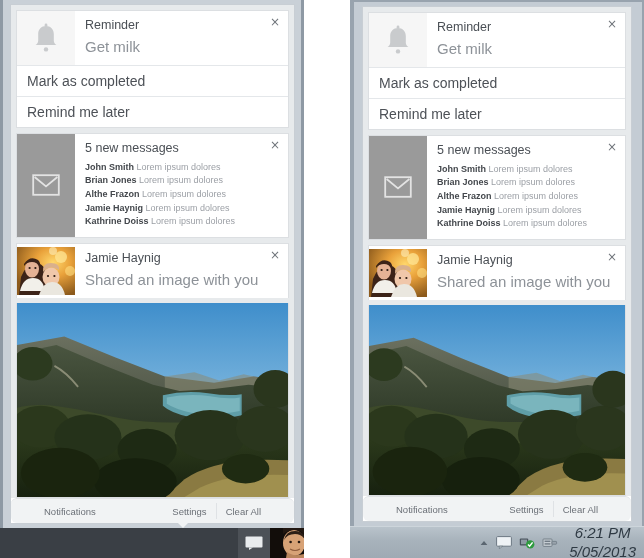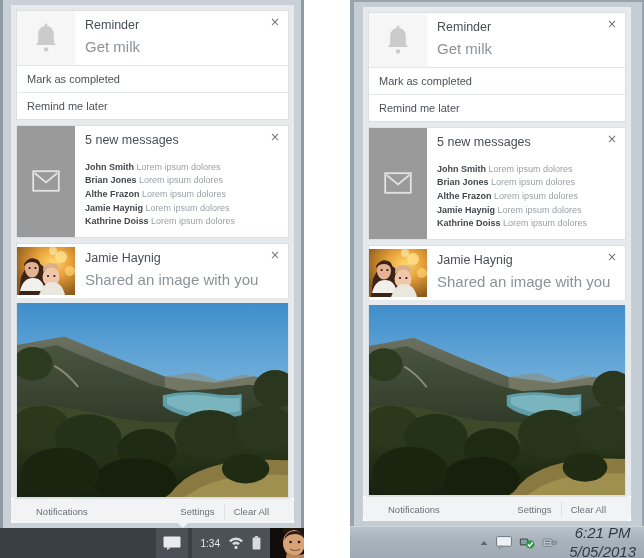--- a/index.html
+++ b/index.html
@@ -37,45 +37,45 @@
   
   .card { background: #ffffff; border: 1px solid #dcdfe2; display: flex; flex-direction: column; position: relative; }
   .card-head { display: flex; align-items: stretch; min-height: 54px; }
   .thumb { width: 58px; min-width: 58px; display: flex; align-items: center; justify-content: center; overflow: hidden; }
   .thumb.bell { background: #f6f6f6; }
   .thumb.mail { background: #9a9a9a; }
   .thumb.photo { padding: 0; }
   .card-body { flex: 1 1 auto; padding: 7px 10px 8px 10px; }
   .card-title { font-size: 12.5px; color: #4a4f55; line-height: 1.25; }
   .card-sub { font-size: 15px; color: #8d9298; margin-top: 3px; line-height: 1.3; }
-  .msg-list { margin-top: 12px; }
+  .msg-list { margin-top: 4px; }
   .msg-row { font-size: 9px; line-height: 1.52; color: #9b9fa5; white-space: nowrap; }
   .msg-row b { color: #44484d; font-weight: bold; }
 
   .close-x {
     position: absolute; right: 6px; top: 4px;
     width: 14px; height: 14px; line-height: 14px; text-align: center;
     color: #6f747a; font-size: 12px; cursor: pointer;
     font-family: "DejaVu Sans", sans-serif;
   }
 
   .card-action {
     border-top: 1px solid #e4e7ea;
-    padding: 7px 10px; font-size: 11px; color: #4d5157;
+    padding: 7px 10px; font-size: 14px; color: #4d5157;
     cursor: pointer; background: #fff;
   }
 
   
   .bigphoto { display: block; width: 100%; flex: 1 1 auto; min-height: 0; position: relative; overflow: hidden; border: 1px solid #dcdfe2; border-top: none; }
 
   
   .fly-foot {
     flex: 0 0 auto; height: 25px; background: #f1f3f4;
     border-top: 1px solid #dfe2e5;
-    display: flex; align-items: center; padding: 0 16px;
+    display: flex; align-items: center; padding: 0 24px;
     font-size: 9.5px; color: #6b7077; border-radius: 6px;
   }
   .fly-foot .spacer { flex: 1 1 auto; }
   .fly-foot .fl { padding: 0 9px; cursor: pointer; }
   .fly-foot .sep { width: 1px; height: 16px; background: #dfe2e5; }
 
   
   .tb-a {
     position: absolute; left: 0; right: 0; bottom: 0; height: 30px;
     background: #3a3f45; display: flex; align-items: center; justify-content: flex-end;
@@ -257,36 +257,20 @@
 
     <div class="tail"></div>
 
     <div class="tb-a">
       <div class="notif-btn">
         <svg width="18" height="14" viewBox="0 0 18 14">
           <rect x="0.5" y="0.5" width="17" height="11" rx="1" fill="#e9ecee"></rect>
           <path d="M4 11.5 L4 14 L8 11.5 Z" fill="#e9ecee"></path>
         </svg>
       </div>
-      <div class="tray">
-        <span class="clock">1:34</span>
-        <span>
-          <svg width="16" height="12" viewBox="0 0 16 12">
-            <path d="M1 3.4 A10 10 0 0 1 15 3.4 L13.2 5.2 A7.4 7.4 0 0 0 2.8 5.2 Z" fill="#d8dcdf"></path>
-            <path d="M4 6.2 A6.2 6.2 0 0 1 12 6.2 L10.2 8 A3.6 3.6 0 0 0 5.8 8 Z" fill="#d8dcdf"></path>
-            <circle cx="8" cy="10.4" r="1.6" fill="#d8dcdf"></circle>
-          </svg>
-        </span>
-        <span>
-          <svg width="9" height="14" viewBox="0 0 9 14">
-            <rect x="3" y="0" width="3" height="1.6" fill="#d8dcdf"></rect>
-            <rect x="0.6" y="1.6" width="7.8" height="11.8" rx="1" fill="#d8dcdf"></rect>
-          </svg>
-        </span>
-      </div>
       <div class="avatar">
         <svg width="34" height="30" viewBox="0 0 34 30" preserveAspectRatio="xMidYMid slice">
           <rect width="34" height="30" fill="#120d0a"></rect>
           <ellipse cx="24" cy="15" rx="11" ry="13" fill="#d7a276"></ellipse>
           <path d="M13 6 q12 -8 21 0 l0 -7 l-21 0 Z" fill="#211711"></path>
           <path d="M14 12 q2 -9 11 -9 q10 0 11 10 q-4 -7 -11 -7 q-8 0 -11 6 Z" fill="#2c1f16"></path>
           <path d="M17 24 q6 5 17 2 l0 4 l-18 0 Z" fill="#b9855c"></path>
           <circle cx="20.6" cy="14" r="1.3" fill="#22160f"></circle>
           <circle cx="29" cy="14" r="1.3" fill="#22160f"></circle>
           <path d="M20 21 q5 3 10 0" stroke="#8e5c3c" stroke-width="1.1" fill="none"></path>

